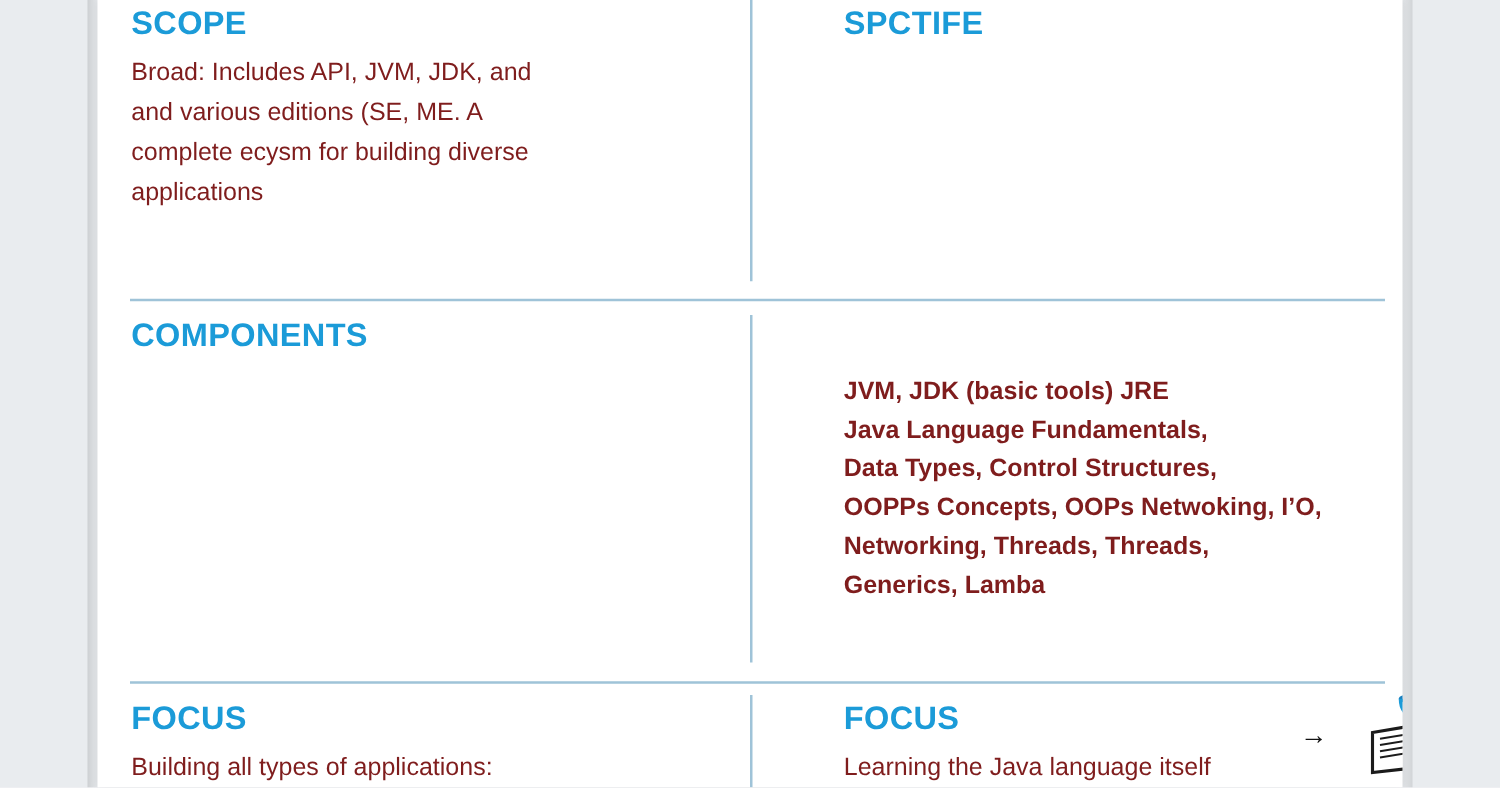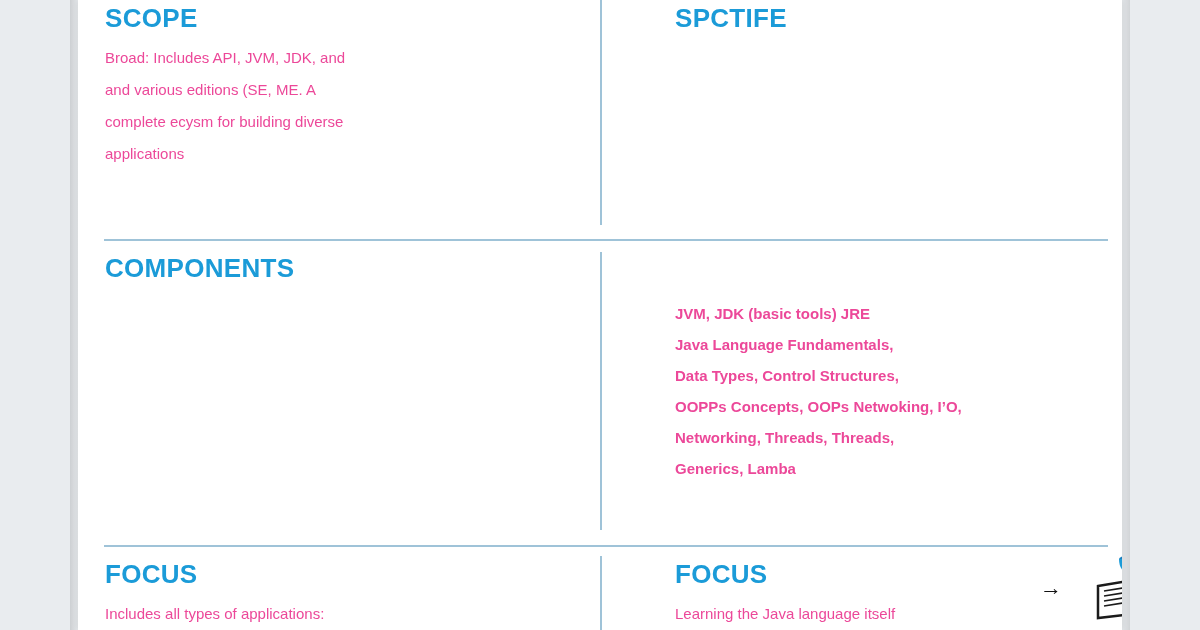--- a/index.html
+++ b/index.html
@@ -64,22 +64,22 @@
   }
   .sec-title {
     color: #1b9bd8;
     font-size: 26px;
     font-weight: bold;
     letter-spacing: 0.3px;
     margin: 0 0 9px 0;
     line-height: 1.1;
   }
   .body-text {
-    color: #ec4899;
-    font-size: 15px;
+    color: #7f1d1d;
+    font-size: 20px;
     line-height: 32px;
     margin: 0;
     white-space: pre-line;
   }
   .body-text.list {
     line-height: 31px;
   }
   .arrow-mark {
     position: absolute;
     left: 962px;
@@ -152,21 +152,21 @@
 Data Types, Control Structures,
 OOPPs Concepts, OOPs Netwoking, I’O,
 Networking, Threads, Threads,
 Generics, Lamba</p>
         </div>
       </div>
 
       <div class="row" style="top:560px;">
         <div class="col-left">
           <h2 class="sec-title">FOCUS</h2>
-          <p class="body-text">Includes all types of applications:</p>
+          <p class="body-text">Building all types of applications:</p>
         </div>
         <div class="col-right">
           <h2 class="sec-title">FOCUS</h2>
           <p class="body-text">Learning the Java language itself</p>
         </div>
       </div>
 
       <div class="arrow-mark">→</div>
 
       <div class="book-icon">

